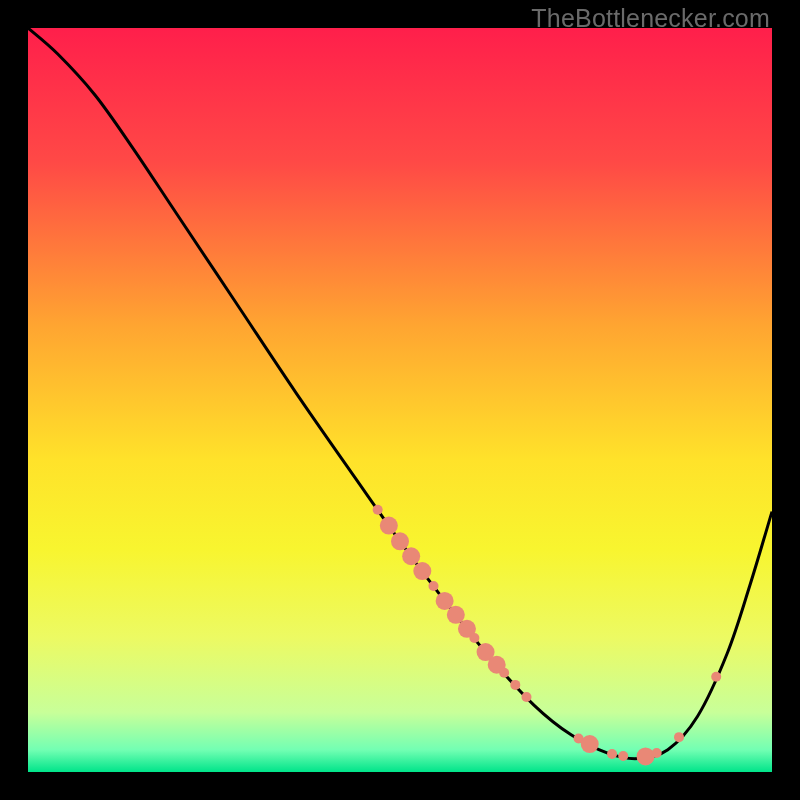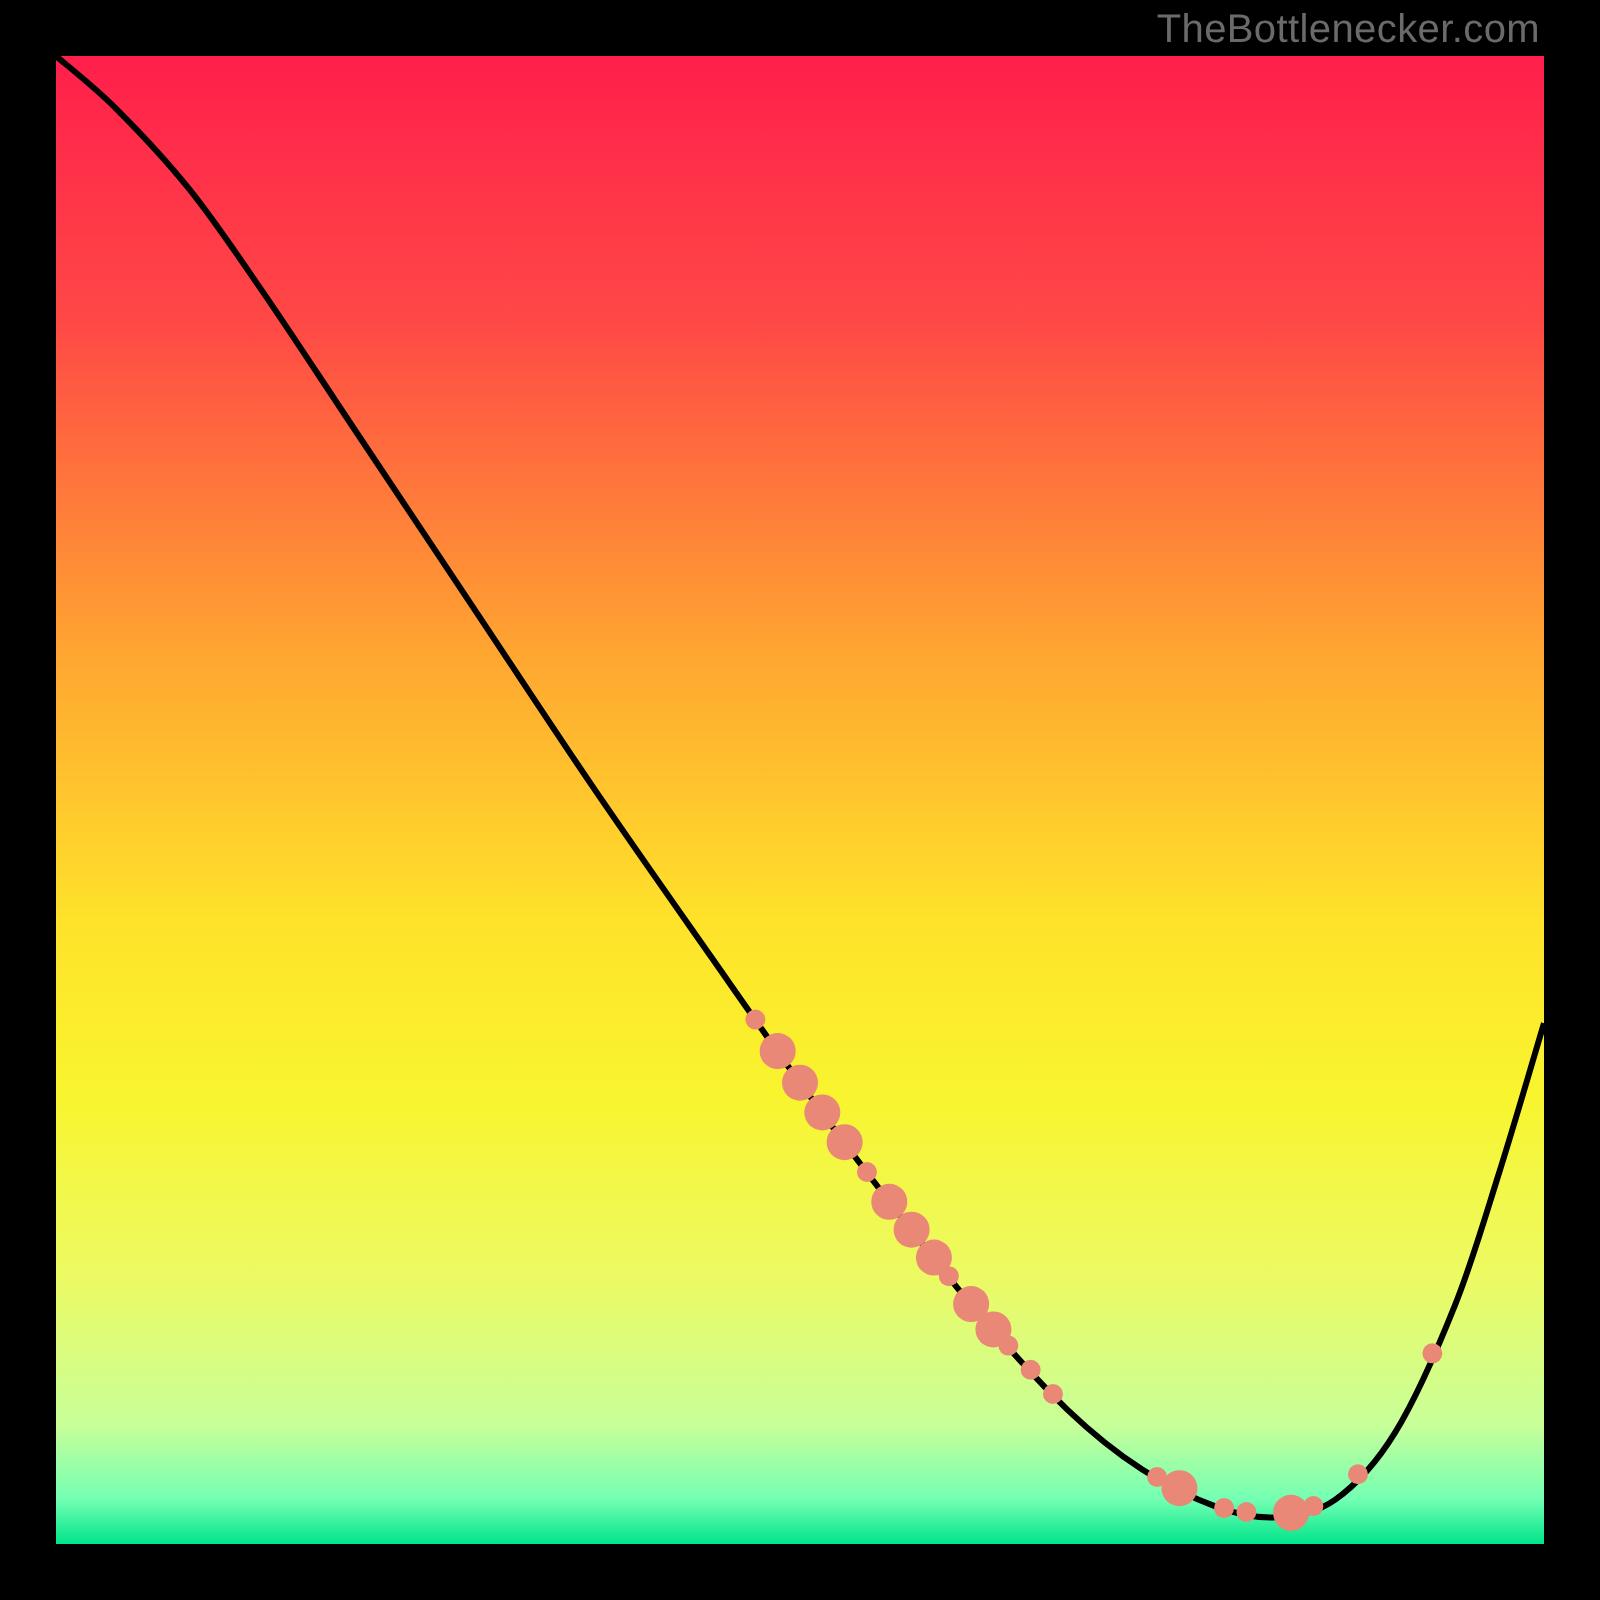--- a/index.html
+++ b/index.html
@@ -24,21 +24,21 @@
     left: 0;
     top: 0;
     width: 744px;
     height: 744px;
   }
   .watermark {
     position: absolute;
     top: 4px;
     right: 30px;
     color: #6a6a6a;
-    font-size: 20px;
+    font-size: 25px;
     font-weight: 500;
     letter-spacing: 0.2px;
     user-select: none;
   }
 </style>
 </head>
 <body>
 
 <div class="watermark">TheBottlenecker.com</div>
 

